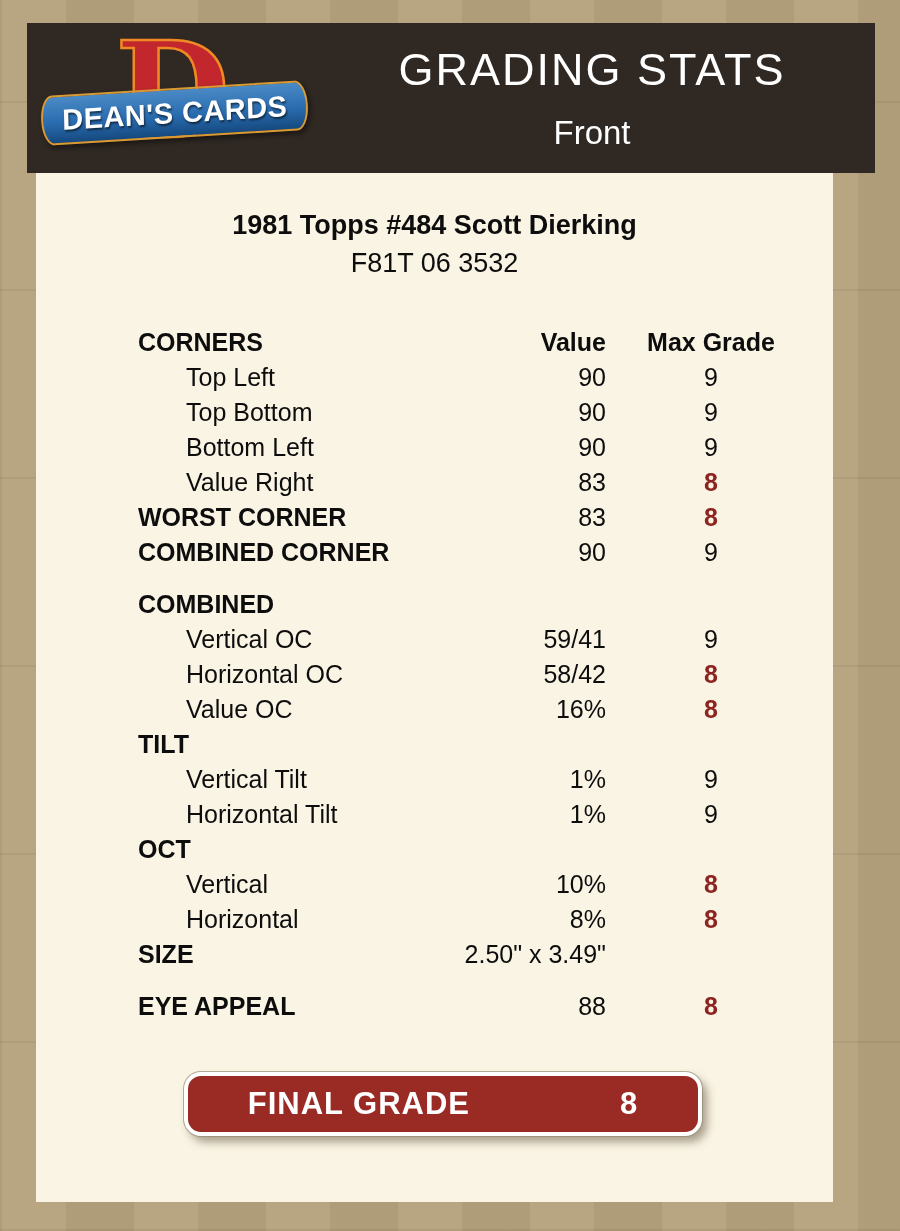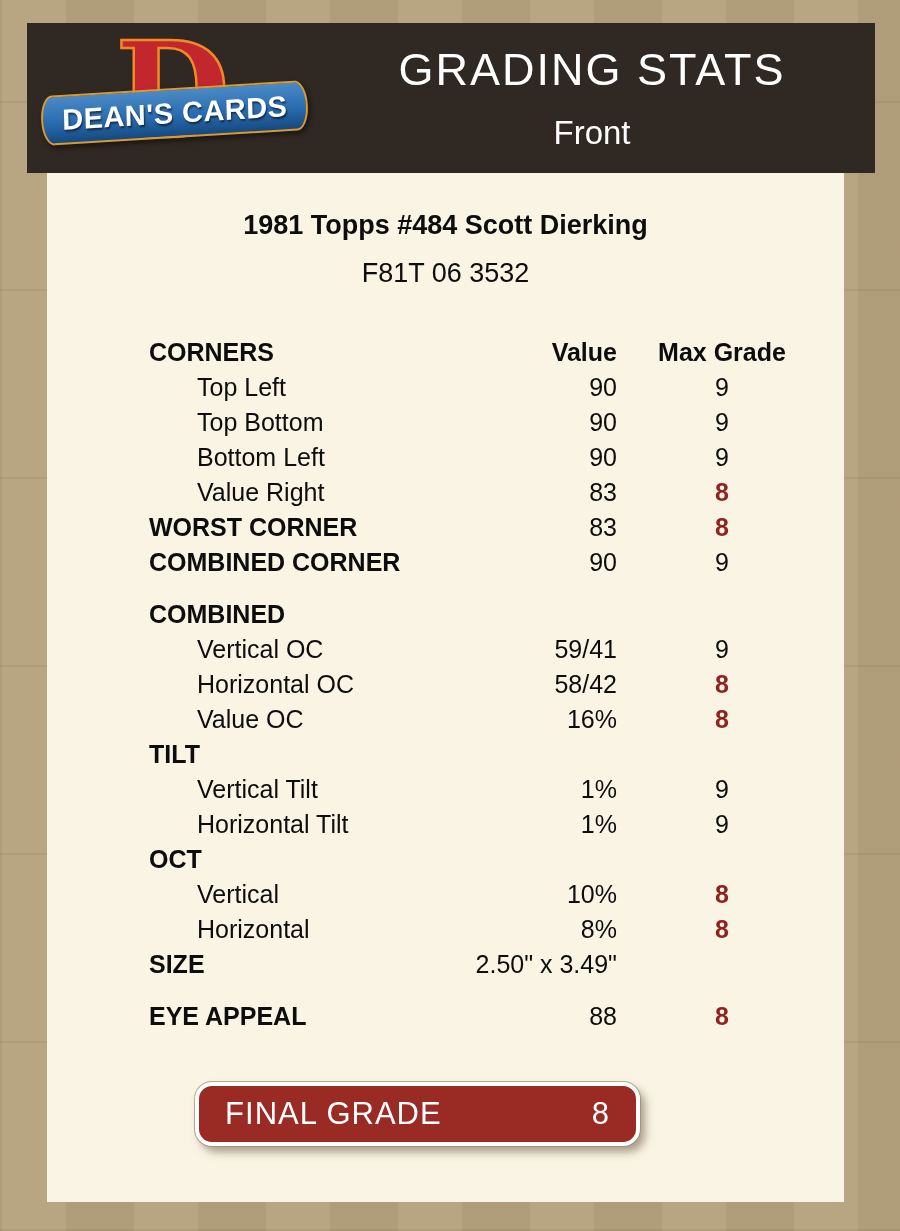--- a/index.html
+++ b/index.html
@@ -57,48 +57,48 @@
   .header-titles{
     margin-left:295px;width:540px;
     display:flex;flex-direction:column;align-items:center;gap:18px;
     color:#fff;
   }
   .header-title{font-size:45px;letter-spacing:2px;}
   .header-subtitle{font-size:33px;}
 
   
   .panel{
-    position:absolute;left:47px;top:173px;width:797px;height:1029px;
+    position:absolute;left:36px;top:173px;width:797px;height:1029px;
     background:var(--panel-bg);
   }
   .card-title{margin-top:37px;text-align:center;font-size:27px;font-weight:bold;}
-  .card-serial{margin-top:17px;text-align:center;font-size:27px;}
+  .card-serial{margin-top:7px;text-align:center;font-size:27px;}
 
   
   .gtable{margin-top:46px;}
   .row{
     display:grid;grid-template-columns:308px 160px 210px;
     margin-left:102px;height:35px;align-items:center;font-size:25px;
   }
   .lbl{white-space:nowrap;}
   .lbl.sub{padding-left:48px;}
   .val{text-align:right;white-space:nowrap;}
   .max{text-align:center;}
   .bold{font-weight:bold;}
   .red{color:var(--accent-red);font-weight:bold;}
   .spacer{height:17px;}
 
   
   .final-grade{
-    width:445px;height:64px;margin:48px 0 0 148px;
+    width:518px;height:64px;margin:48px 0 0 148px;
     background:var(--button-red);
     border:4px solid #ffffff;border-radius:17px;
     box-shadow:0 0 0 1px rgba(150,140,115,0.7), 5px 6px 9px rgba(85,72,50,0.5);
     display:flex;align-items:center;justify-content:center;gap:150px;
-    color:#fff;font-weight:normal;font-size:31px;letter-spacing:1px;
+    color:#fff;font-weight:bold;font-size:31px;letter-spacing:1px;
   }
 </style>
 </head>
 <body>
 
 <div class="header-bar">
   <div class="logo">
     <span class="logo-d">D</span>
     <div class="ribbon">
       <span class="ribbon-text">DEAN'S CARDS</span>

